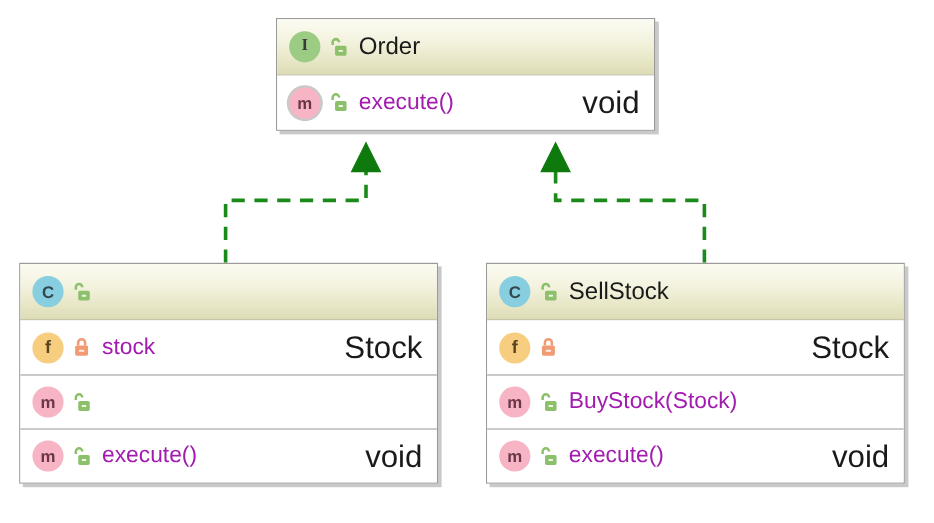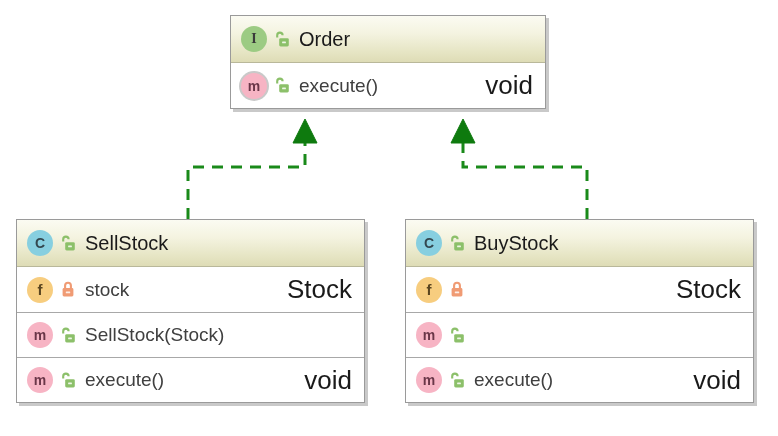--- a/index.html
+++ b/index.html
@@ -96,21 +96,21 @@
     width: 16px;
     height: 17px;
     margin-left: 7px;
     margin-right: 9px;
     display: block;
   }
 
   
   .member-name {
     font-size: 19px;
-    color: #404040;
+    color: #a21caf;
     white-space: nowrap;
   }
   .member-type {
     margin-left: auto;
     font-size: 26px;
     color: #1a1a1a;
     white-space: nowrap;
     padding-left: 18px;
   }
   .class-title {
@@ -165,42 +165,40 @@
   </div>
 
   <div class="uml-box" id="box-sellstock">
     <div class="uml-header">
       <span class="badge badge-c">C</span>
       <svg class="lock" viewBox="0 0 16 17">
         <path d="M3.2 6.4 V4.3 a2.7 2.7 0 0 1 5.4 0" fill="none" stroke="#8cc06a" stroke-width="2.1"></path>
         <rect x="5.2" y="7.2" width="9.6" height="8.2" rx="1.4" fill="#8cc06a"></rect>
         <rect x="8.1" y="10.6" width="3.8" height="1.6" rx="0.5" fill="#eef6e6"></rect>
       </svg>
-      <span class="class-title">SellStock</span>
     </div>
 
     <div class="uml-row first-row">
       <span class="badge badge-f">f</span>
       <svg class="lock" viewBox="0 0 16 17">
         <path d="M5.1 7.0 V4.6 a2.9 2.9 0 0 1 5.8 0 V7.0" fill="none" stroke="#f09b74" stroke-width="2.1"></path>
         <rect x="2.6" y="7.0" width="10.8" height="8.4" rx="1.4" fill="#f09b74"></rect>
         <rect x="5.8" y="10.5" width="4.4" height="1.7" rx="0.5" fill="#fdeee6"></rect>
       </svg>
       <span class="member-name">stock</span>
       <span class="member-type">Stock</span>
     </div>
 
     <div class="uml-row">
       <span class="badge badge-m">m</span>
       <svg class="lock" viewBox="0 0 16 17">
         <path d="M3.2 6.4 V4.3 a2.7 2.7 0 0 1 5.4 0" fill="none" stroke="#8cc06a" stroke-width="2.1"></path>
         <rect x="5.2" y="7.2" width="9.6" height="8.2" rx="1.4" fill="#8cc06a"></rect>
         <rect x="8.1" y="10.6" width="3.8" height="1.6" rx="0.5" fill="#eef6e6"></rect>
       </svg>
-      <span class="member-name">SellStock(Stock)</span>
       <span class="member-type"></span>
     </div>
 
     <div class="uml-row">
       <span class="badge badge-m">m</span>
       <svg class="lock" viewBox="0 0 16 17">
         <path d="M3.2 6.4 V4.3 a2.7 2.7 0 0 1 5.4 0" fill="none" stroke="#8cc06a" stroke-width="2.1"></path>
         <rect x="5.2" y="7.2" width="9.6" height="8.2" rx="1.4" fill="#8cc06a"></rect>
         <rect x="8.1" y="10.6" width="3.8" height="1.6" rx="0.5" fill="#eef6e6"></rect>
       </svg>
@@ -210,40 +208,41 @@
   </div>
 
   <div class="uml-box" id="box-buystock">
     <div class="uml-header">
       <span class="badge badge-c">C</span>
       <svg class="lock" viewBox="0 0 16 17">
         <path d="M3.2 6.4 V4.3 a2.7 2.7 0 0 1 5.4 0" fill="none" stroke="#8cc06a" stroke-width="2.1"></path>
         <rect x="5.2" y="7.2" width="9.6" height="8.2" rx="1.4" fill="#8cc06a"></rect>
         <rect x="8.1" y="10.6" width="3.8" height="1.6" rx="0.5" fill="#eef6e6"></rect>
       </svg>
-      <span class="class-title">BuyStock</span>
+      <span class="class-title">SellStock</span>
     </div>
 
     <div class="uml-row first-row">
       <span class="badge badge-f">f</span>
       <svg class="lock" viewBox="0 0 16 17">
         <path d="M5.1 7.0 V4.6 a2.9 2.9 0 0 1 5.8 0 V7.0" fill="none" stroke="#f09b74" stroke-width="2.1"></path>
         <rect x="2.6" y="7.0" width="10.8" height="8.4" rx="1.4" fill="#f09b74"></rect>
         <rect x="5.8" y="10.5" width="4.4" height="1.7" rx="0.5" fill="#fdeee6"></rect>
       </svg>
       <span class="member-type">Stock</span>
     </div>
 
     <div class="uml-row">
       <span class="badge badge-m">m</span>
       <svg class="lock" viewBox="0 0 16 17">
         <path d="M3.2 6.4 V4.3 a2.7 2.7 0 0 1 5.4 0" fill="none" stroke="#8cc06a" stroke-width="2.1"></path>
         <rect x="5.2" y="7.2" width="9.6" height="8.2" rx="1.4" fill="#8cc06a"></rect>
         <rect x="8.1" y="10.6" width="3.8" height="1.6" rx="0.5" fill="#eef6e6"></rect>
       </svg>
+      <span class="member-name">BuyStock(Stock)</span>
       <span class="member-type"></span>
     </div>
 
     <div class="uml-row">
       <span class="badge badge-m">m</span>
       <svg class="lock" viewBox="0 0 16 17">
         <path d="M3.2 6.4 V4.3 a2.7 2.7 0 0 1 5.4 0" fill="none" stroke="#8cc06a" stroke-width="2.1"></path>
         <rect x="5.2" y="7.2" width="9.6" height="8.2" rx="1.4" fill="#8cc06a"></rect>
         <rect x="8.1" y="10.6" width="3.8" height="1.6" rx="0.5" fill="#eef6e6"></rect>
       </svg>

